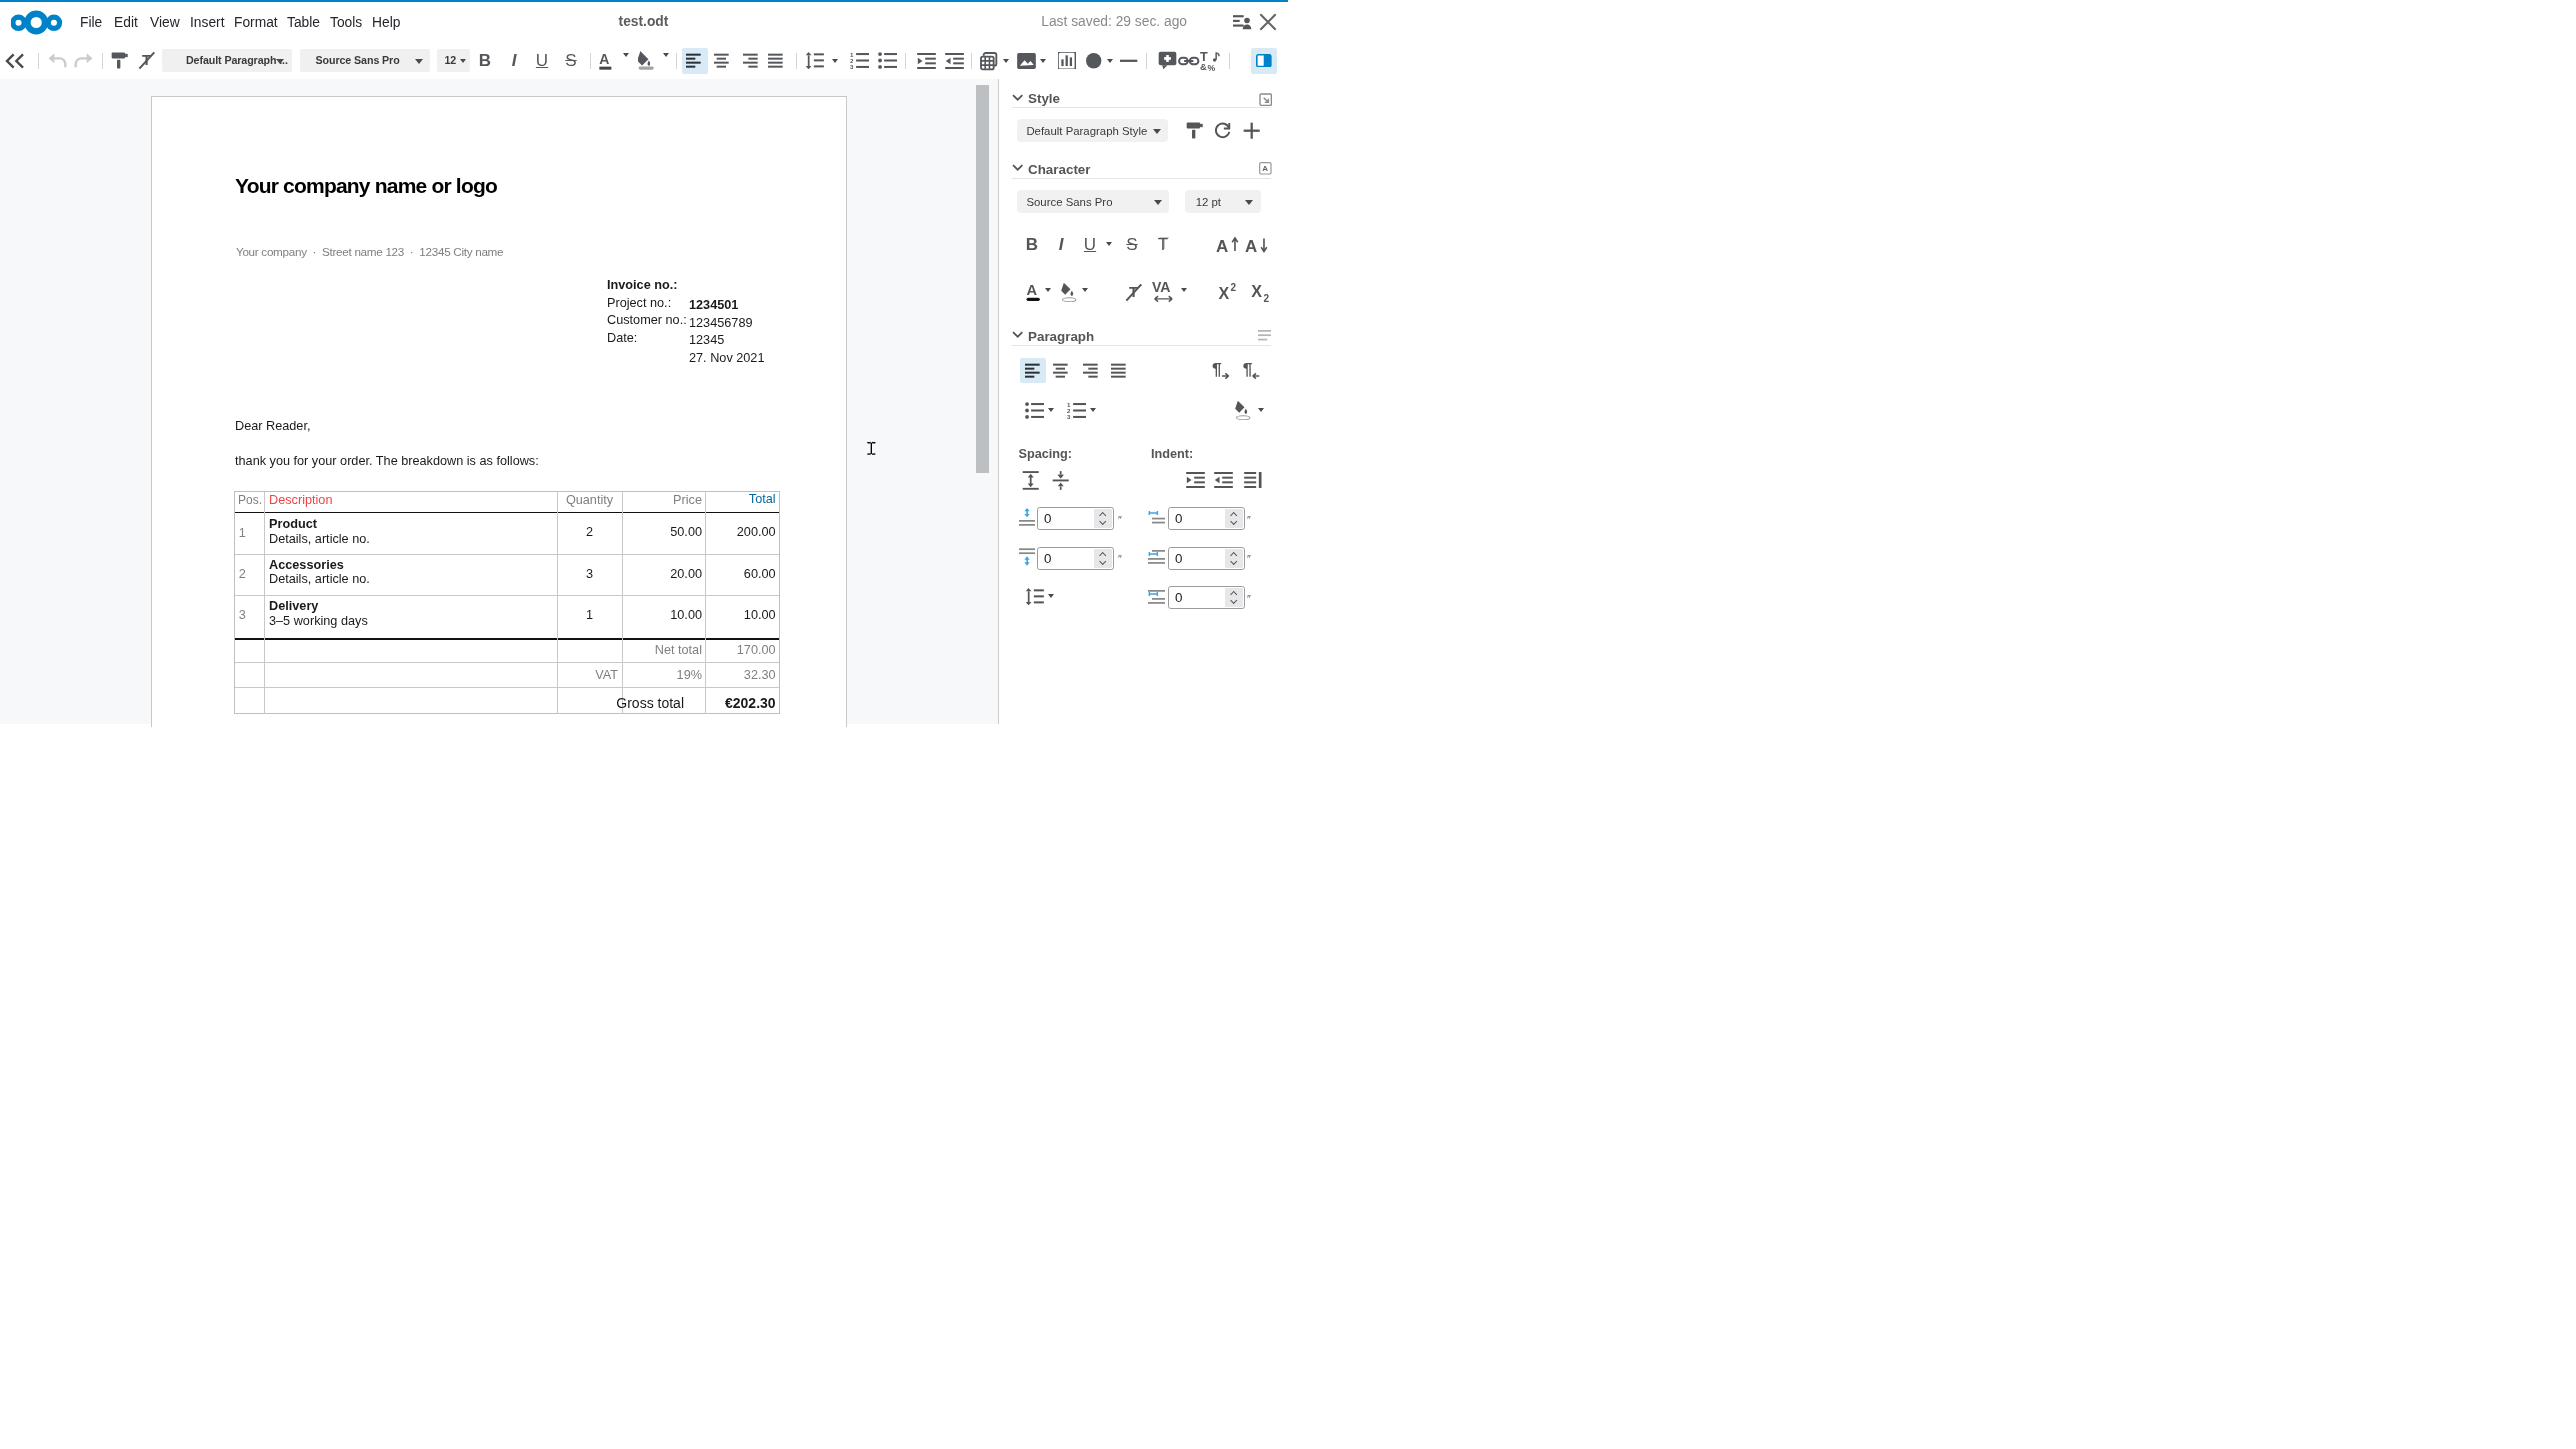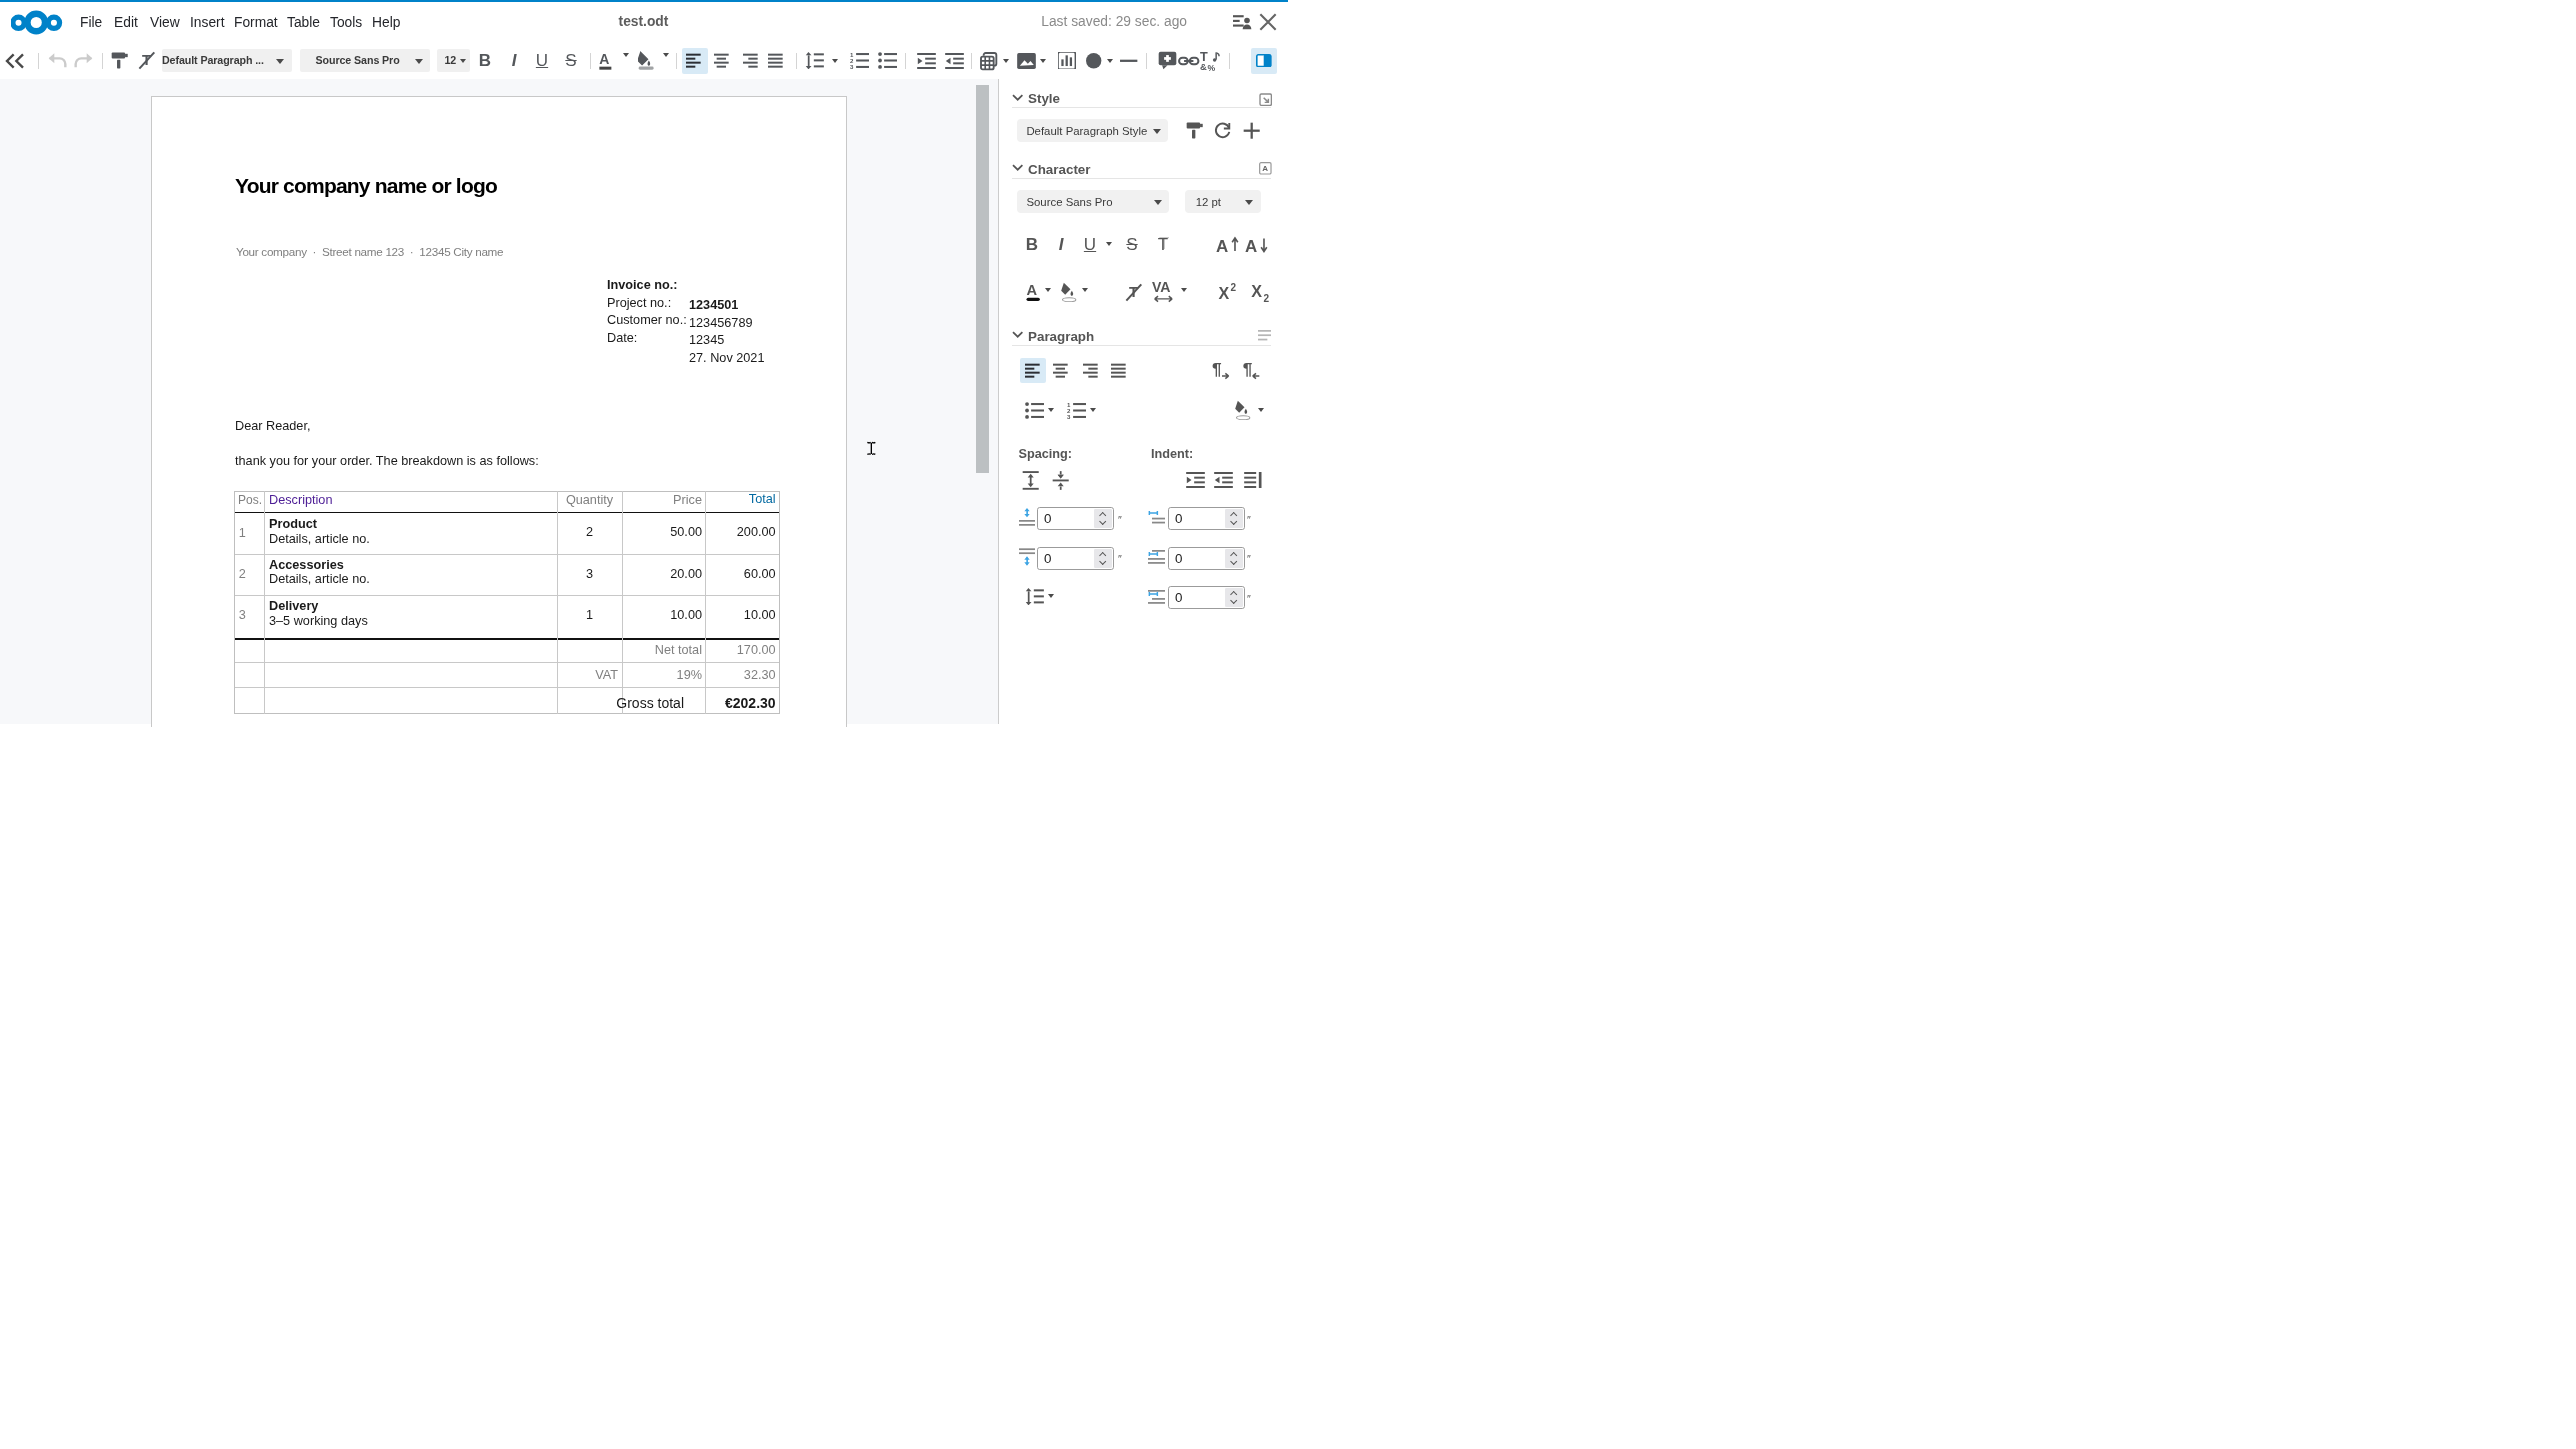--- a/index.html
+++ b/index.html
@@ -7,21 +7,21 @@
 .abs{position:absolute;}
 #topbar{position:absolute;left:0;top:0;width:1288px;height:2px;background:#0082c9;}
 #menubar{position:absolute;left:0;top:2px;width:1288px;height:40px;background:#fff;}
 .menu{position:absolute;top:1.3px;height:40px;line-height:40px;font-size:13.8px;color:#24262b;}
 #doctitle{position:absolute;top:0;width:201px;left:543px;text-align:center;height:40px;line-height:40px;font-size:13.8px;font-weight:bold;color:#5d5d5d;}
 #lastsaved{position:absolute;top:0;right:101px;height:40px;line-height:40px;font-size:13.8px;color:#8a8a8a;}
 #toolbar{position:absolute;left:0;top:42px;width:1288px;height:38px;background:#fff;border-bottom:0.7px solid #dcdcdc;}
 .ti{position:absolute;top:0;height:37px;display:flex;align-items:center;justify-content:center;color:#54575b;}
 .tsep{position:absolute;top:10.7px;width:0.7px;height:16px;background:#d4d4d4;}
 .tbox{position:absolute;top:6.7px;height:23.5px;background:#f0f0f0;border-radius:2px;display:flex;align-items:center;font-size:10.7px;font-weight:bold;color:#3a3a3a;letter-spacing:-0.1px;}
-.tbox .lbl{padding-left:0;white-space:nowrap;overflow:hidden;}
+.tbox .lbl{padding-left:24px;white-space:nowrap;overflow:hidden;}
 .caret{width:0;height:0;border-left:4.4px solid transparent;border-right:4.4px solid transparent;border-top:5.4px solid #4a4a4a;}
 .caret.sm{border-left-width:3.4px;border-right-width:3.4px;border-top-width:4.4px;}
 .activebtn{position:absolute;top:6px;height:25.5px;border-radius:2px;background:#d8eaf6;}
 #canvas{position:absolute;left:0;top:79px;width:998px;height:645px;background:#f7f8fa;}
 #page{position:absolute;left:151px;top:17.4px;width:696px;height:631px;background:#fff;border:0.7px solid #c8c8c8;border-bottom:none;}
 #scrollthumb{position:absolute;left:976px;top:6px;width:13.4px;height:388px;background:#bcc0c2;}
 #sidebar{position:absolute;left:998px;top:79px;width:290px;height:645px;background:#fff;border-left:0.7px solid #ccc;}
 .shead{position:absolute;font-size:13.4px;font-weight:bold;color:#555;}
 .ssep{position:absolute;height:0.7px;background:#e5e5e5;left:13.4px;width:259px;}
 .sbox{position:absolute;height:23px;background:#f1f1f1;border-radius:4px;display:flex;align-items:center;font-size:11.4px;color:#3a3a3a;}
@@ -315,21 +315,21 @@
 <div class="abs" style="left:0;top:171px;width:545px;height:0.7px;background:#c8c8c8"></div>
 <div class="abs" style="left:0;top:196px;width:545px;height:0.7px;background:#c8c8c8"></div>
 <div class="abs" style="left:0;top:222px;width:545px;height:0.7px;background:#bfbfbf"></div>
 <div class="abs" style="left:0;top:0;width:0.7px;height:223px;background:#bfbfbf"></div>
 <div class="abs" style="left:30px;top:0;width:0.7px;height:223px;background:#c8c8c8"></div>
 <div class="abs" style="left:323px;top:0;width:0.7px;height:223px;background:#c8c8c8"></div>
 <div class="abs" style="left:388px;top:0;width:0.7px;height:223px;background:#c8c8c8"></div>
 <div class="abs" style="left:471px;top:0;width:0.7px;height:223px;background:#c8c8c8"></div>
 <div class="abs" style="left:545px;top:0;width:0.7px;height:223px;background:#bfbfbf"></div>
 <div class="abs hdr" style="left:4px;top:2.9px;color:#808080;line-height:1;font-size:12px">Pos.</div>
-<div class="abs hdr" style="left:35px;top:2.9px;color:#4c1d95;line-height:1">Description</div>
+<div class="abs hdr" style="left:35px;top:2.9px;color:#ef4444;line-height:1">Description</div>
 <div class="abs hdr" style="left:323px;top:2.9px;width:65px;text-align:center;color:#808080;line-height:1">Quantity</div>
 <div class="abs hdr" style="right:77px;top:2.9px;color:#808080;line-height:1">Price</div>
 <div class="abs hdr" style="right:3.4px;top:2px;color:#0369a1;line-height:1">Total</div>
 <div class="abs" style="left:4.7px;top:36px;color:#808080;line-height:1">1</div>
 <div class="abs" style="left:35px;top:26.6px;font-weight:bold;line-height:1">Product</div>
 <div class="abs" style="left:35px;top:42px;line-height:1">Details, article no.</div>
 <div class="abs" style="left:323px;top:35px;width:65px;text-align:center;line-height:1">2</div>
 <div class="abs" style="right:77px;top:35px;line-height:1">50.00</div>
 <div class="abs" style="right:3.4px;top:35px;line-height:1">200.00</div>
 <div class="abs" style="left:4.7px;top:77px;color:#808080;line-height:1">2</div>

